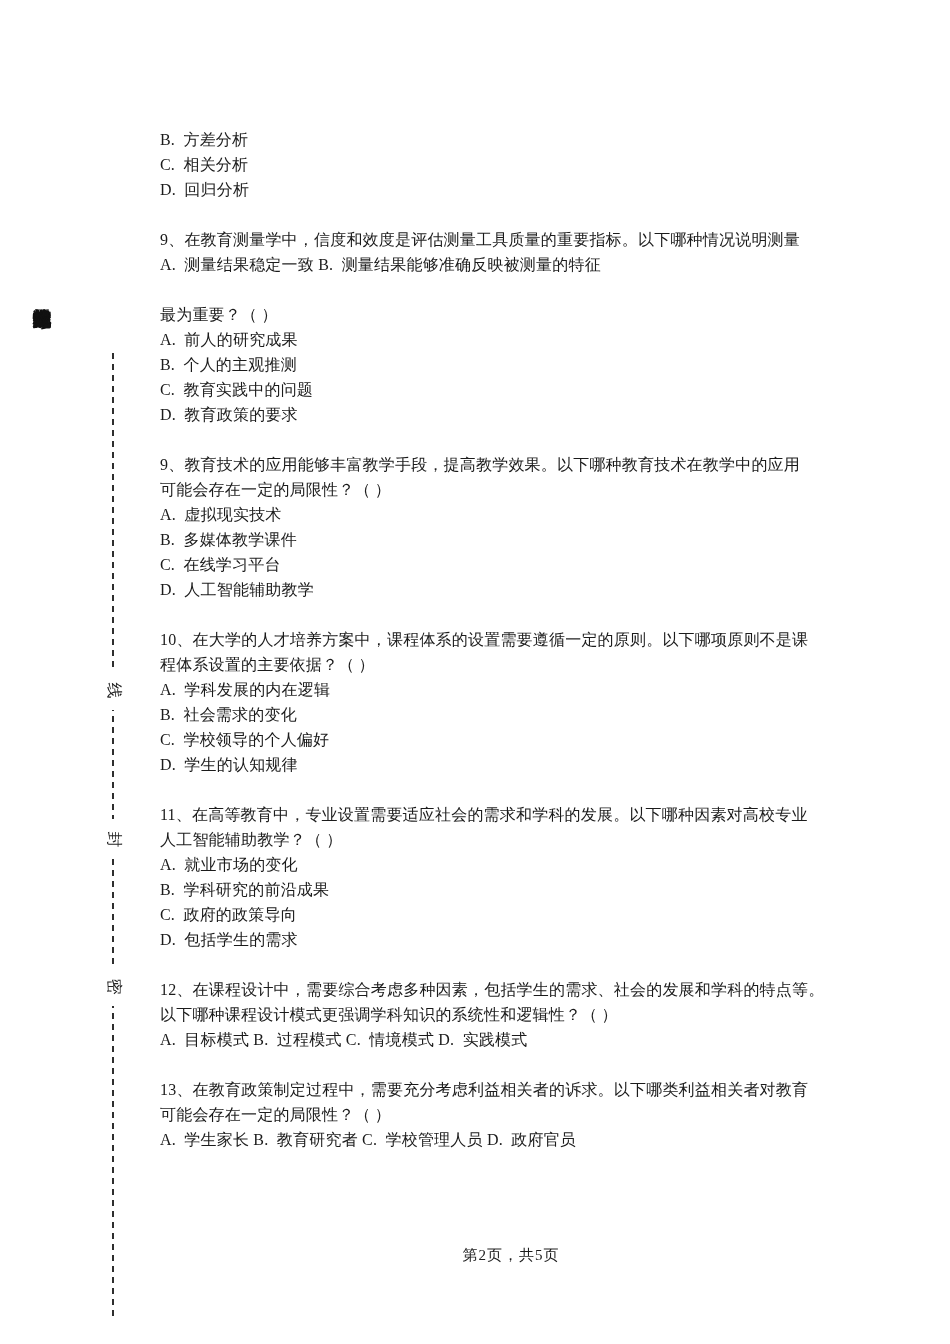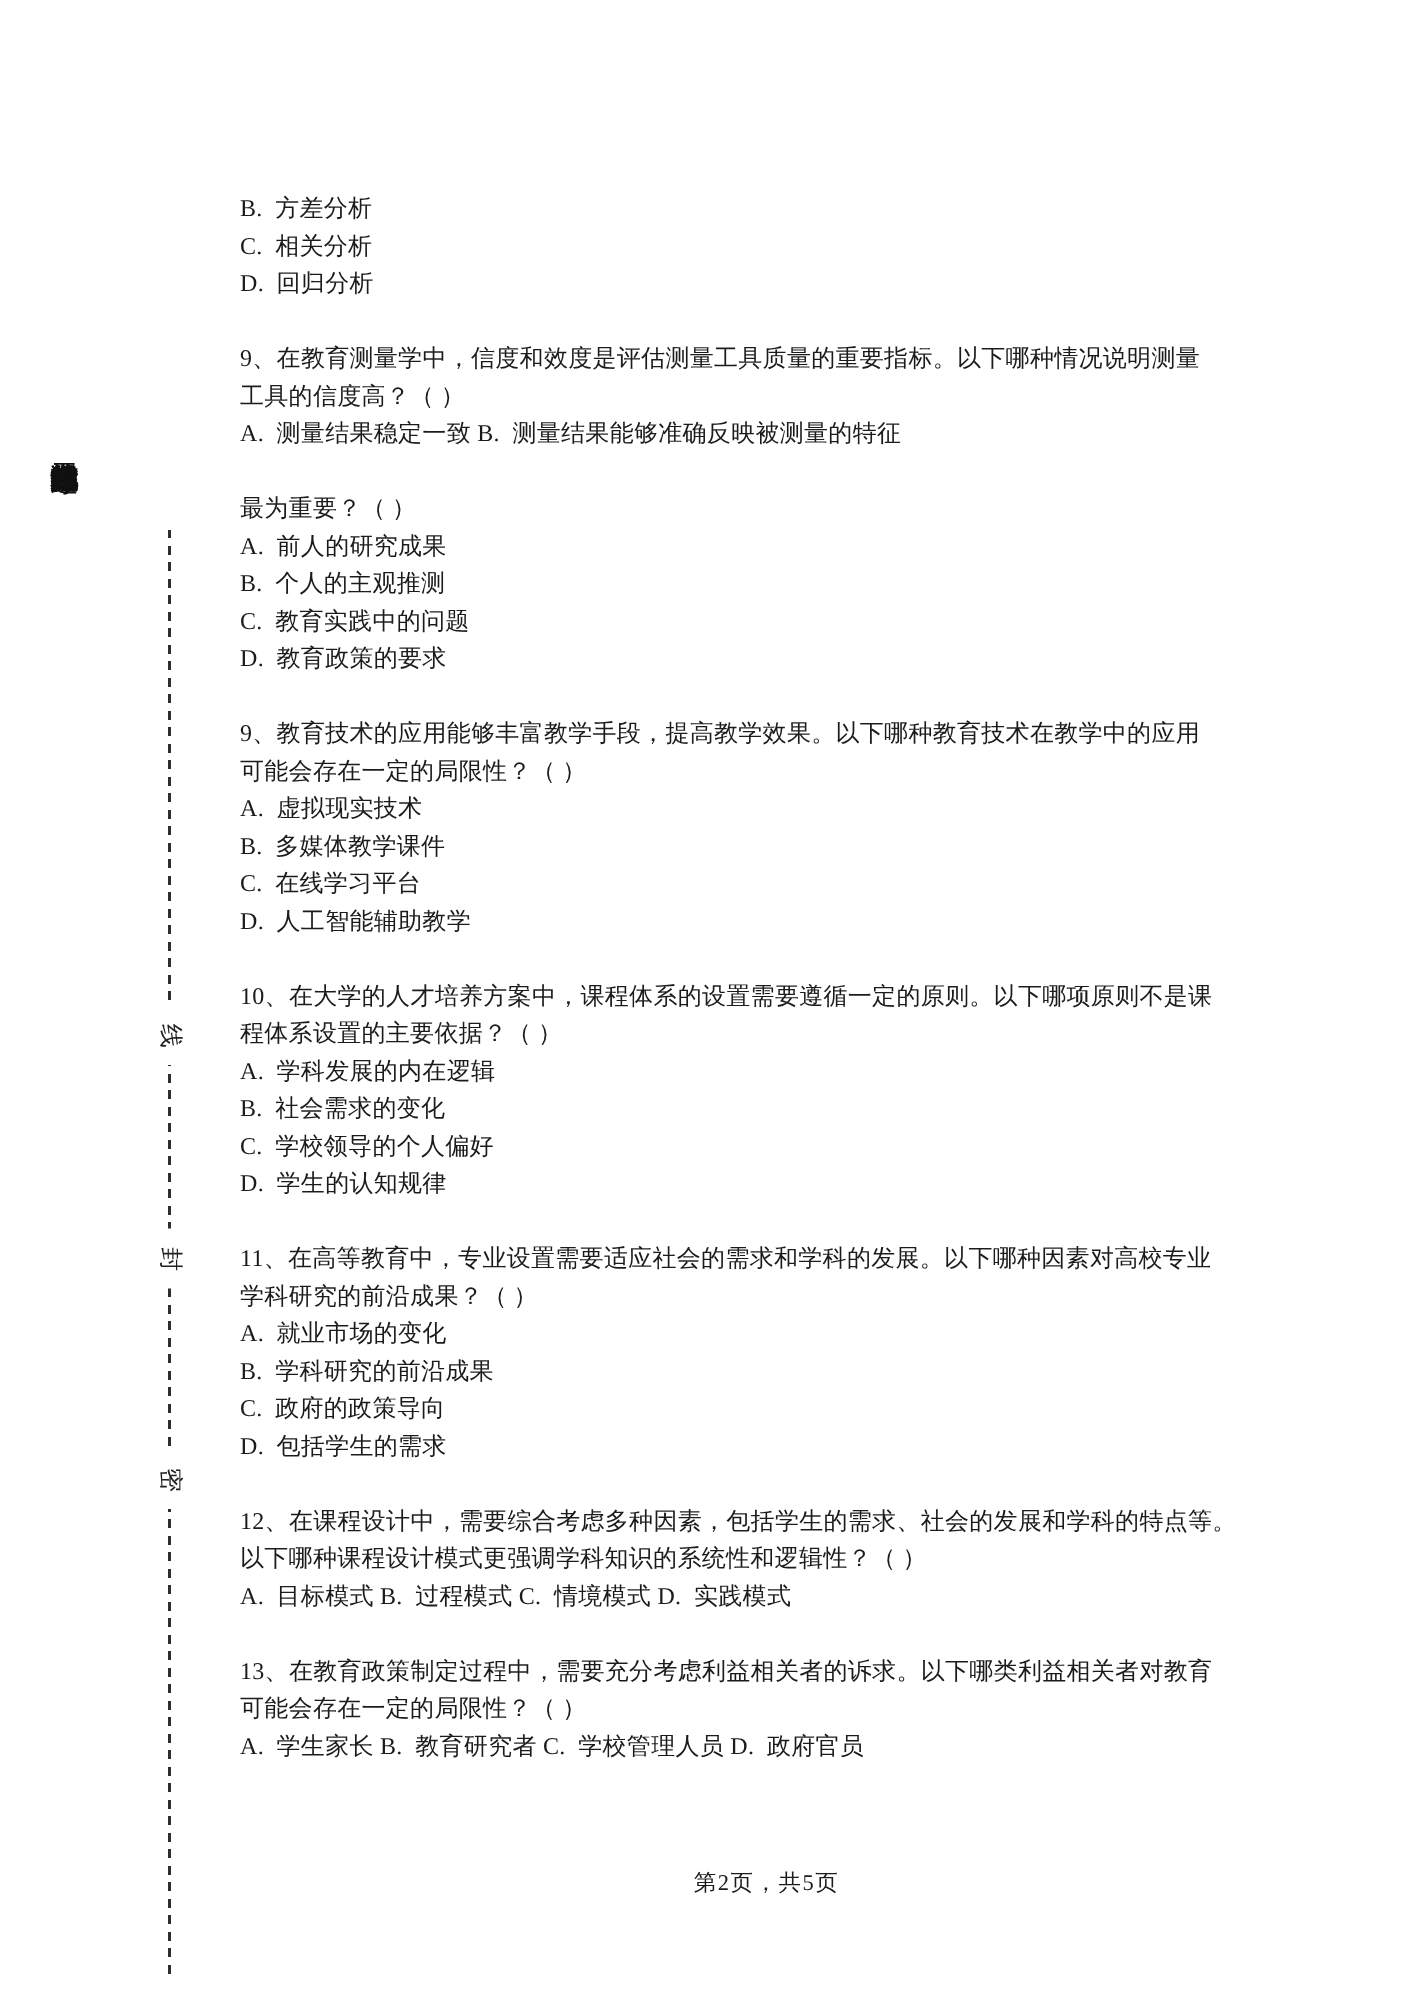--- a/index.html
+++ b/index.html
@@ -86,21 +86,20 @@
   </div>
 
   <div id="content">
       <div class="block">
         <div class="line">B.  方差分析</div>
         <div class="line">C.  相关分析</div>
         <div class="line">D.  回归分析</div>
       </div>
       <div class="block">
         <div class="line">9、在教育测量学中，信度和效度是评估测量工具质量的重要指标。以下哪种情况说明测量</div>
-        <div class="line">工具的信度高？（ ）</div>
         <div class="line">A.  测量结果稳定一致 B.  测量结果能够准确反映被测量的特征</div>
       </div>
       <div class="block">
         <div class="line">最为重要？（ ）</div>
         <div class="line">A.  前人的研究成果</div>
         <div class="line">B.  个人的主观推测</div>
         <div class="line">C.  教育实践中的问题</div>
         <div class="line">D.  教育政策的要求</div>
       </div>
       <div class="block">
@@ -114,21 +113,21 @@
       <div class="block">
         <div class="line">10、在大学的人才培养方案中，课程体系的设置需要遵循一定的原则。以下哪项原则不是课</div>
         <div class="line">程体系设置的主要依据？（ ）</div>
         <div class="line">A.  学科发展的内在逻辑</div>
         <div class="line">B.  社会需求的变化</div>
         <div class="line">C.  学校领导的个人偏好</div>
         <div class="line">D.  学生的认知规律</div>
       </div>
       <div class="block">
         <div class="line">11、在高等教育中，专业设置需要适应社会的需求和学科的发展。以下哪种因素对高校专业</div>
-        <div class="line">学科研究的前沿成果？（ ）</div>
+        <div class="line">人工智能辅助教学？（ ）</div>
         <div class="line">A.  就业市场的变化</div>
         <div class="line">B.  学科研究的前沿成果</div>
         <div class="line">C.  政府的政策导向</div>
         <div class="line">D.  包括学生的需求</div>
       </div>
       <div class="block">
         <div class="line">12、在课程设计中，需要综合考虑多种因素，包括学生的需求、社会的发展和学科的特点等。</div>
         <div class="line">以下哪种课程设计模式更强调学科知识的系统性和逻辑性？（ ）</div>
         <div class="line">A.  目标模式 B.  过程模式 C.  情境模式 D.  实践模式</div>
       </div>

